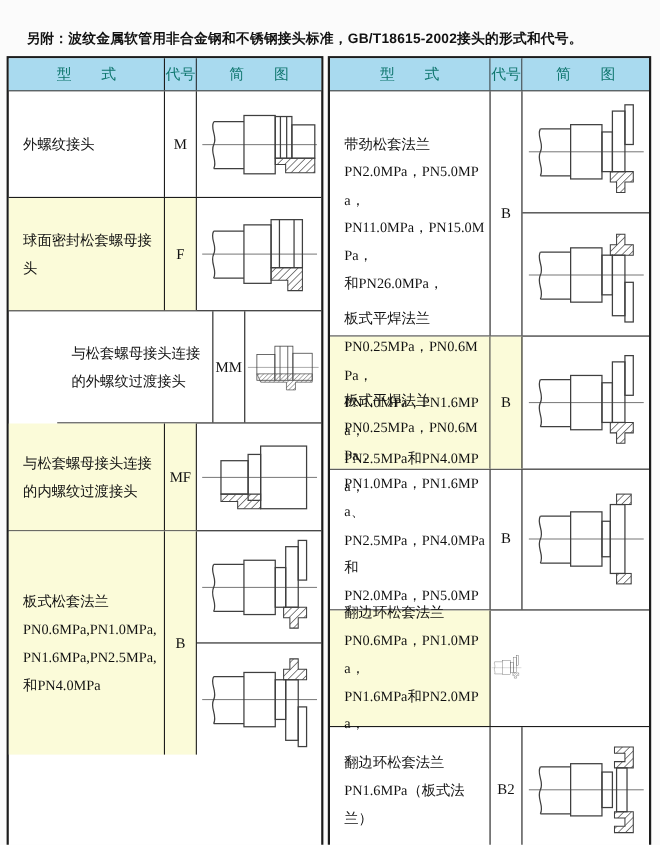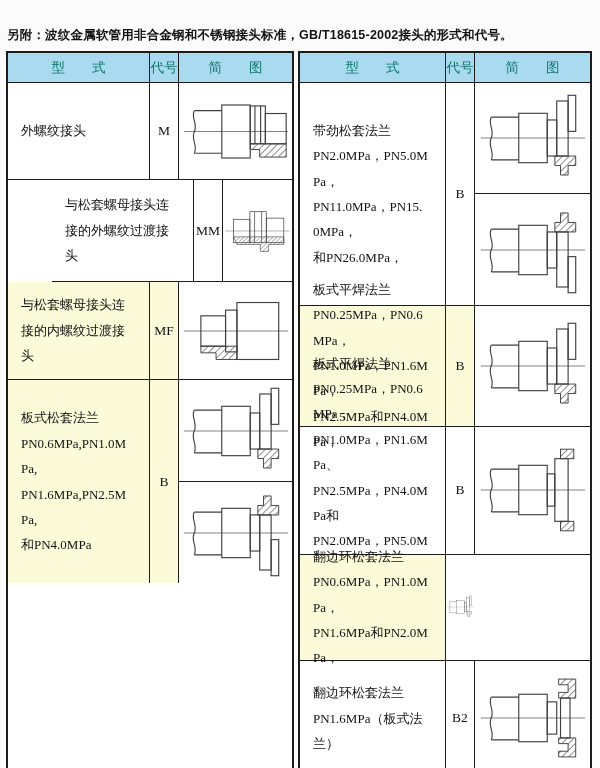--- a/index.html
+++ b/index.html
@@ -4,35 +4,35 @@
 <style>
   :root{
     --header-bg:#a9daef;
     --highlight-bg:#fbfbd9;
     --border:#1c1c1c;
     --stroke:#3f3f3f;
   }
   *{box-sizing:border-box;margin:0;padding:0}
   html,body{width:600px;height:768px;background:#fbfbfb;overflow:hidden}
   body{font-family:"Liberation Sans",sans-serif;color:#111}
-  .title{font-weight:bold;font-size:12.5px;padding:9px 4px 7px 7px;letter-spacing:.2px;white-space:nowrap}
+  .title{font-weight:bold;font-size:12.5px;padding:9px 4px 7px 24px;letter-spacing:.2px;white-space:nowrap}
   .tables{display:flex;gap:4px;margin-left:6px;width:586px;height:727px}
   .half{border:2px solid var(--border);background:#fff;display:flex;flex-direction:column;flex:0 0 auto}
   .half.left{width:288px}
   .half.right{width:294px}
   .row{display:grid;border-bottom:1px solid var(--border)}
   .row:last-child{border-bottom:none}
   .left .row{grid-template-columns:142px 29px 1fr}
   .right .row{grid-template-columns:146px 29px 1fr}
   .cell{border-right:1px solid var(--border);display:flex;align-items:center;min-width:0;min-height:0}
   .cell:last-child{border-right:none}
   .row.header{height:30px;flex:0 0 30px}
   .hcell{background:var(--header-bg);justify-content:center;font-family:"Liberation Serif",serif;
          font-size:13.5px;color:#0f766e;white-space:pre}
-  .type{padding:6px 17px 6px 13px;font-family:"Liberation Serif",serif;font-size:13px;
+  .type{padding:6px 4px 6px 13px;font-family:"Liberation Serif",serif;font-size:13px;
         line-height:1.95;text-align:left}
   .type .type-text{white-space:pre-line;word-break:break-all}
   .code{justify-content:center;font-family:"Liberation Serif",serif;font-size:13.5px}
   .diagram{flex-direction:column;align-items:stretch;padding:0}
   .sub{flex:1 1 0;display:flex;align-items:center;justify-content:center;min-height:0;overflow:hidden}
   .sub.split{border-bottom:1px solid var(--border)}
   .row.hl .type,.row.hl .code{background:var(--highlight-bg)}
   svg.diag{display:block}
   .diag .o{fill:none;stroke:var(--stroke);stroke-width:1.2}
   .diag .cl{stroke:#5a5a5a;stroke-width:.8}
@@ -77,20 +77,42 @@
     <rect class="o" x="44" y="19" width="30" height="56"></rect>
     <rect class="o" x="74" y="20" width="16" height="40"></rect>
     <line class="o" x1="79" y1="20" x2="79" y2="60"></line>
     <line class="o" x1="85" y1="20" x2="85" y2="60"></line>
     <rect class="o" x="90" y="28" width="22" height="32"></rect>
     <polygon class="h" points="74,60 112,60 112,74 84,74 84,66 74,66"></polygon>
   </svg>
             </div>
           </div>
   </div>
+        <div class="row hl" style="height: 103px;">
+    <div class="cell type">
+      <span class="type-text">球面密封松套螺母接头</span>
+    </div>
+    <div class="cell code">
+      <span>F</span>
+    </div>
+    <div class="cell diagram">
+            <div class="sub">
+              <svg class="diag" viewBox="0 0 118 94" preserveAspectRatio="xMidYMid meet" height="92" width="112">
+    <line class="cl" x1="4" y1="47" x2="114" y2="47"></line>
+    <path class="o" d="M15,25 C11,32 19,39 15,47 C11,55 19,62 15,70"></path>
+    <path class="o" d="M15,25 H44 M15,70 H44"></path>
+    <rect class="o" x="44" y="19" width="26" height="56"></rect>
+    <rect class="o" x="70" y="14" width="30" height="46"></rect>
+    <line class="o" x1="78" y1="14" x2="78" y2="60"></line>
+    <line class="o" x1="92" y1="14" x2="92" y2="60"></line>
+    <polygon class="h" points="70,60 100,60 100,82 86,82 86,72 70,72"></polygon>
+  </svg>
+            </div>
+          </div>
+  </div>
         <div class="row" style="height: 102px; margin-left: 44px;">
     <div class="cell type">
       <span class="type-text">与松套螺母接头连接的外螺纹过渡接头</span>
     </div>
     <div class="cell code">
       <span>MM</span>
     </div>
     <div class="cell diagram">
             <div class="sub">
               <svg class="diag" viewBox="0 0 118 94" preserveAspectRatio="xMidYMid meet" height="92" width="112">

